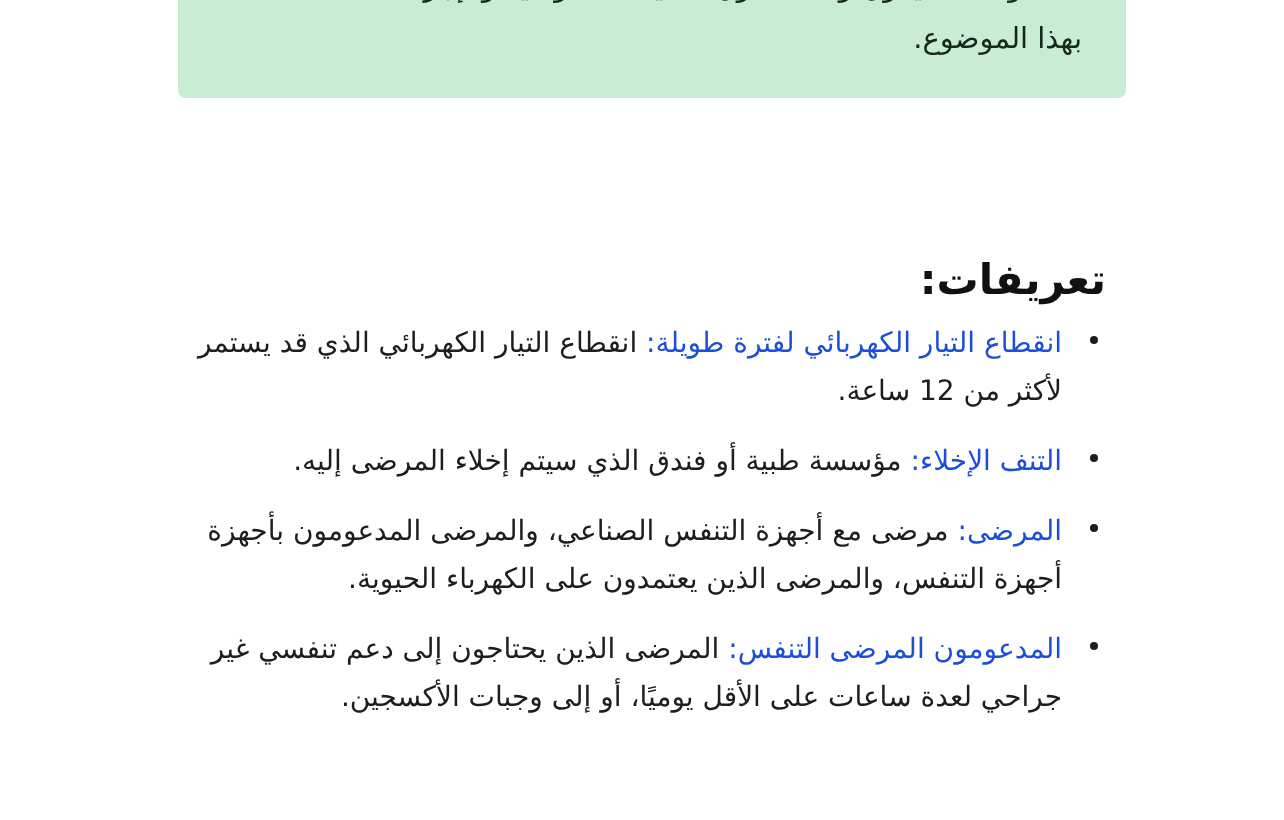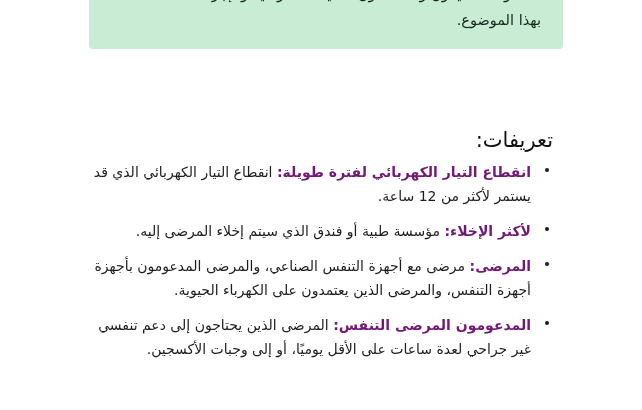--- a/index.html
+++ b/index.html
@@ -42,21 +42,21 @@
   }
 
   
   .section-heading {
     position: absolute;
     top: 128px;
     right: 89px;
     width: 474px;
     text-align: right;
     font-size: 21px;
-    font-weight: normal;
+    font-weight: bold;
     color: #111111;
     letter-spacing: 0;
   }
 
   
   .defs {
     position: absolute;
     top: 160px;
     right: 89px;
     width: 474px;
@@ -77,22 +77,22 @@
     position: absolute;
     right: 4px;
     top: 8px;
     width: 4px;
     height: 4px;
     background: #1d1d1d;
     border-radius: 50%;
     display: block;
   }
   .def-term {
-    font-weight: bold;
-    color: #701a75;
+    font-weight: normal;
+    color: #1d4ed8;
   }
   .def-text {
     font-weight: 400;
   }
 </style>
 </head>
 <body>
 
 <div class="page">
 
@@ -102,21 +102,21 @@
 
   <div class="section-heading">تعريفات:</div>
 
   <ul class="defs">
     <li class="def-item">
       <span class="bullet"></span>
       <span class="def-term">انقطاع التيار الكهربائي لفترة طويلة:</span><span class="def-text"> انقطاع التيار الكهربائي الذي قد يستمر لأكثر من 12 ساعة.</span>
     </li>
     <li class="def-item">
       <span class="bullet"></span>
-      <span class="def-term">لأكثر الإخلاء:</span><span class="def-text"> مؤسسة طبية أو فندق الذي سيتم إخلاء المرضى إليه.</span>
+      <span class="def-term">التنف الإخلاء:</span><span class="def-text"> مؤسسة طبية أو فندق الذي سيتم إخلاء المرضى إليه.</span>
     </li>
     <li class="def-item">
       <span class="bullet"></span>
       <span class="def-term">المرضى:</span><span class="def-text"> مرضى مع أجهزة التنفس الصناعي، والمرضى المدعومون بأجهزة أجهزة التنفس، والمرضى الذين يعتمدون على الكهرباء الحيوية.</span>
     </li>
     <li class="def-item">
       <span class="bullet"></span>
       <span class="def-term">المدعومون المرضى التنفس:</span><span class="def-text"> المرضى الذين يحتاجون إلى دعم تنفسي غير جراحي لعدة ساعات على الأقل يوميًا، أو إلى وجبات الأكسجين.</span>
     </li>
 

